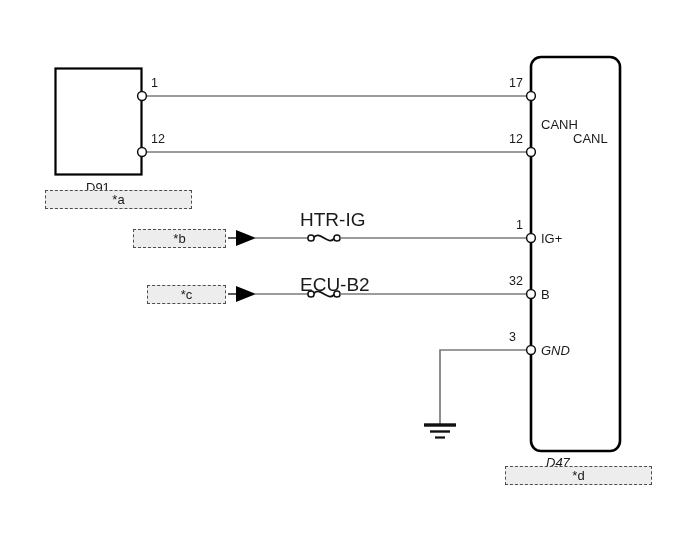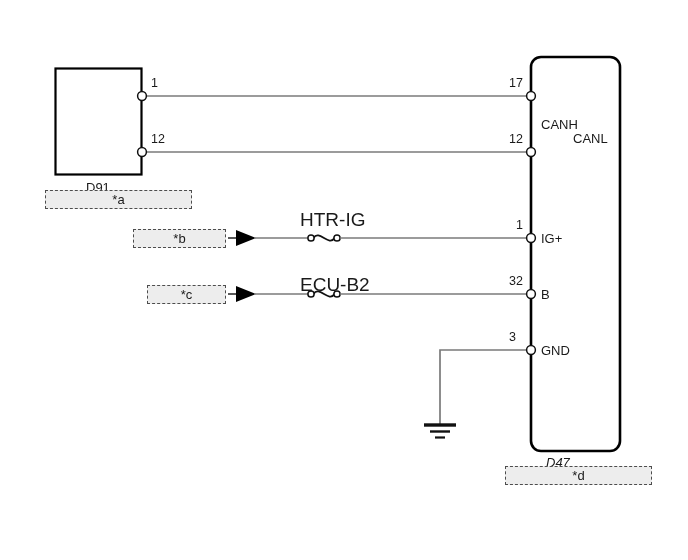--- a/index.html
+++ b/index.html
@@ -124,19 +124,19 @@
   <div class="lbl pin-num" style="left:509px; top:77px;">17</div>
   <div class="lbl pin-num" style="left:509px; top:133px;">12</div>
   <div class="lbl pin-num" style="left:516px; top:219px;">1</div>
   <div class="lbl pin-num" style="left:509px; top:275px;">32</div>
   <div class="lbl pin-num" style="left:509px; top:331px;">3</div>
 
   <div class="lbl pin-name" style="left:541px; top:90px;margin-top:28px;">CANH</div>
   <div class="lbl pin-name" style="left:541px; top:132px;margin-left:32px;">CANL</div>
   <div class="lbl pin-name" style="left:541px; top:232px;">IG+</div>
   <div class="lbl pin-name" style="left:541px; top:288px;">B</div>
-  <div class="lbl pin-name" style="left:541px; top:344px;">GND</div>
+  <div class="lbl pin-name" style="left:541px; top:344px;font-style:italic;">GND</div>
 
   <div class="lbl conn-id" style="left:505px; top:456px;font-style:italic;">D47</div>
 
   <div class="ref-box" style="left:505px; top:466px; width:147px; height:19px;">*d</div>
 
 </div>
 
 </body></html>

